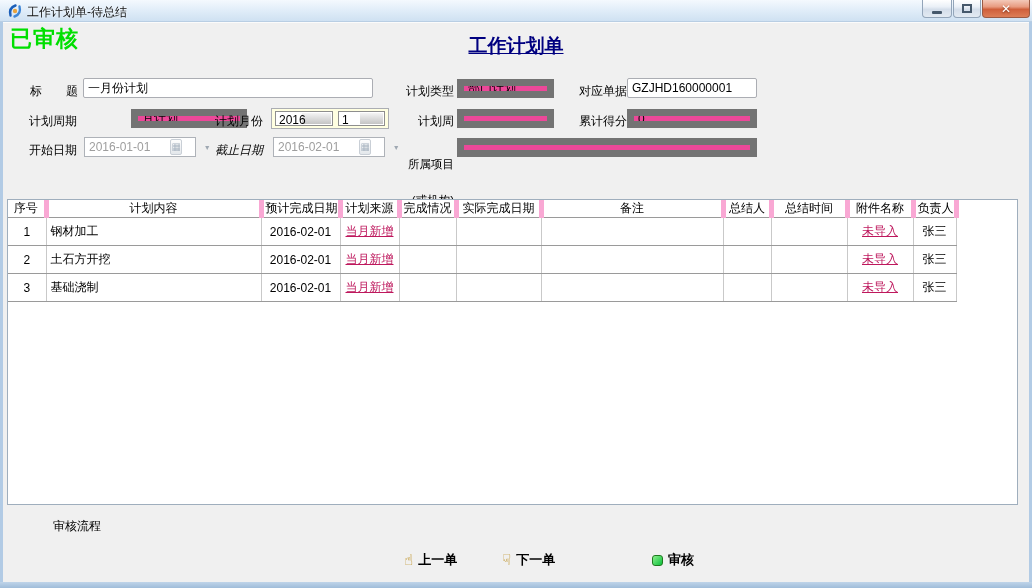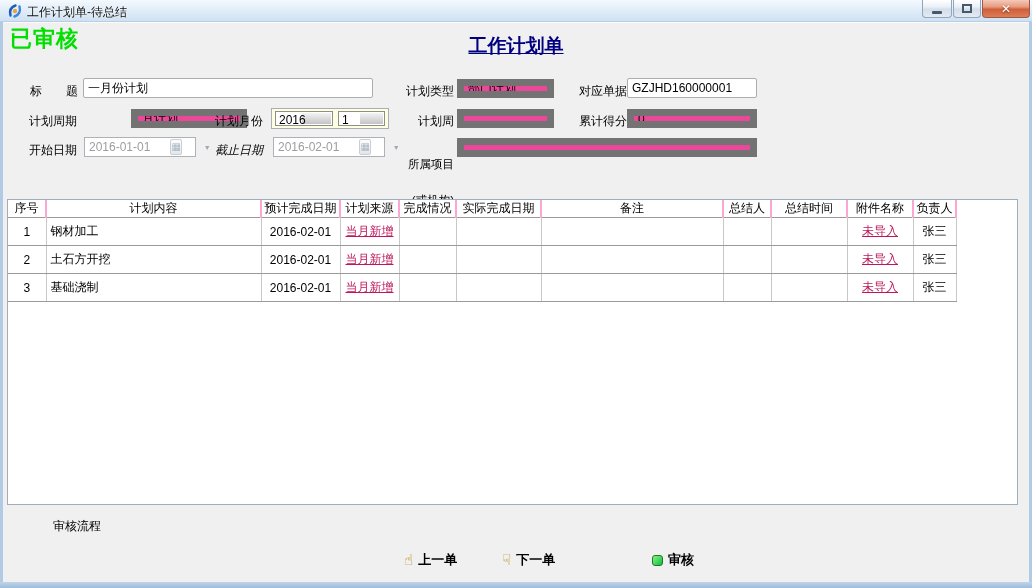--- a/index.html
+++ b/index.html
@@ -66,21 +66,21 @@
   .datepick .calbtn { width:17px; height:16px; background:linear-gradient(#FDFDFD,#E3E7EB); border:1px solid #C9CFD6;
     border-radius:2px; color:#A9B5C1; font-size:10px; line-height:14px; text-align:center; margin-right:2px; }
   .datepick .arrow { width:13px; color:#9FA8B2; font-size:7px; text-align:center; }
 
   #lbl-project { line-height:12px; font-size:11.5px; }
 
   
   #grid { position:absolute; left:7px; top:199px; width:1011px; height:306px; background:#fff;
     border:1px solid #9FAEBD; overflow:hidden; }
   #grid table { border-collapse:collapse; table-layout:fixed; width:948px; font-size:12px; }
-  #grid th { height:16px; font-weight:normal; text-align:center; border-right:2px solid #f9a8d4;
+  #grid th { height:16px; font-weight:normal; text-align:center; border-right:5px solid #f9a8d4;
     border-bottom:1px solid #9A9A9A; padding:0 2px; white-space:nowrap; overflow:hidden;margin-top:24px; }
   #grid td { height:28px; border-right:1px solid #C9C9C9; border-bottom:1px solid #9A9A9A;
     padding:0 4px; white-space:nowrap; overflow:hidden; }
   #grid td.c { text-align:center; }
   #grid a { color:#be185d; text-decoration:underline; cursor:pointer; }
 
   
   #auditflow-input { position:absolute; left:112px; top:513px; width:356px; height:21px; background:#FFFFE1;
     border:1px solid #62A8DC; font-size:12px; padding:2px 2px; white-space:nowrap; overflow:hidden; }
   #auditflow-input .sel { background:#3399FF; color:#FFFEF0; }

